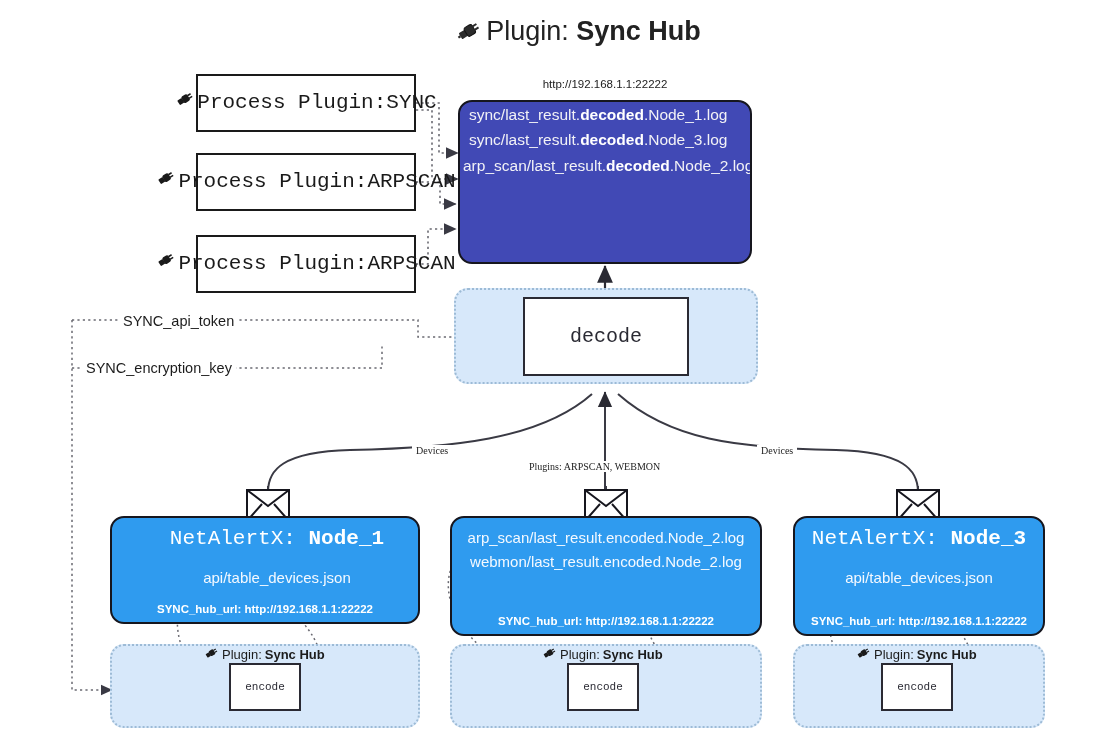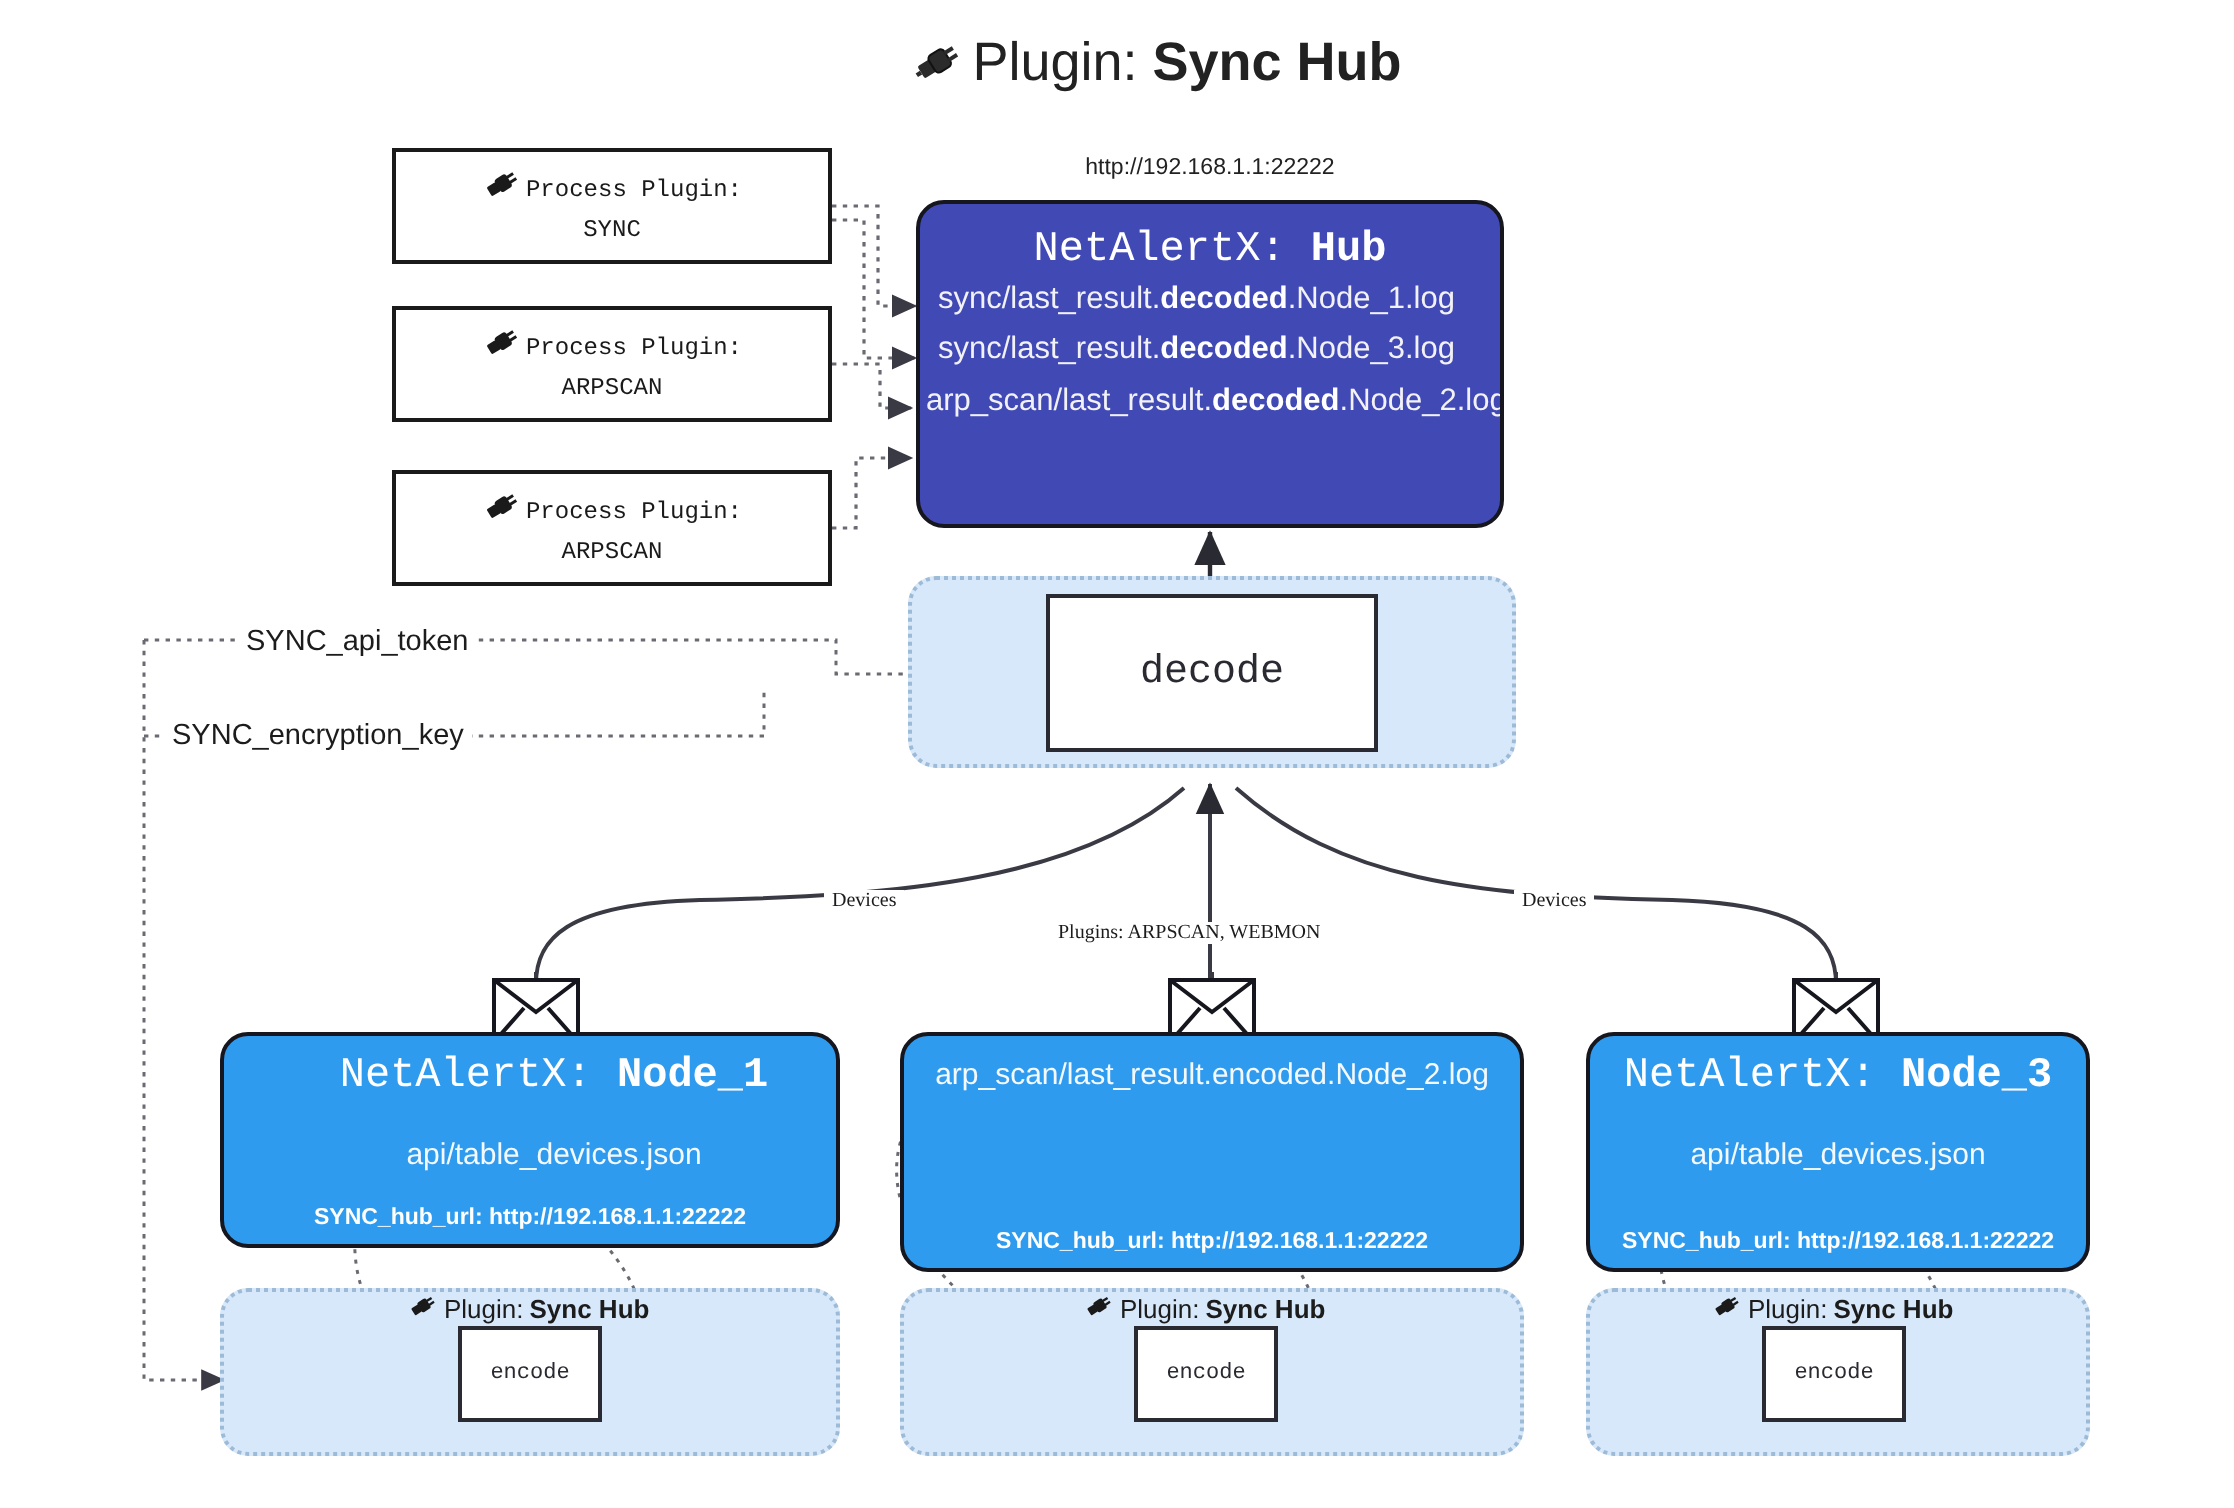--- a/index.html
+++ b/index.html
@@ -17,22 +17,22 @@
     position:absolute;left:0;top:16px;width:1117px;text-align:center;
     font-size:27px;color:#222222;white-space:nowrap;
   }
   #title .plugicon{display:inline-block;vertical-align:-3px;margin-right:4px;}
   #title .strong{font-weight:bold;}
 
   
   .procbox{
     border:2px solid #1a1a1a;background:#ffffff;
     font-family:"Liberation Mono","DejaVu Sans Mono",monospace;
-    font-size:12px;color:#1a1a1a;
-    display:flex;flex-direction:column;align-items:center;justify-content:center;
+    font-size:21px;color:#1a1a1a;
+    display:flex;flex-direction:row;align-items:center;justify-content:center;
     line-height:1.35;
   }
   .procbox .l1{display:flex;align-items:center;gap:2px;white-space:nowrap;}
   .procbox .l2{white-space:nowrap;}
 
   
   #hub{
     background:#4149b5;border:2px solid #16161e;border-radius:14px;
     color:#ffffff;overflow:hidden;
   }
@@ -208,24 +208,20 @@
         </svg>
       </span>
       <span>Process Plugin:</span>
     </div>
     <div class="l2">ARPSCAN</div>
   </div>
 
   <div id="huburl" style="left:445px;top:78px;width:280px;">http://192.168.1.1:22222</div>
 
   <div class="node" id="hub" style="left:438px;top:100px;width:294px;height:164px;">
-    <div class="hubtitle">
-      <span>NetAlertX:</span>
-      <b>Hub</b>
-    </div>
     <div class="logline">
       <span>sync/last_result.</span><b>decoded</b><span>.Node_1.log</span>
     </div>
     <div class="logline">
       <span>sync/last_result.</span><b>decoded</b><span>.Node_3.log</span>
     </div>
     <div class="logline" style="padding-left:3px;">
       <span>arp_scan/last_result.</span><b>decoded</b><span>.Node_2.log</span>
     </div>
   </div>
@@ -266,20 +262,21 @@
     <div class="ntitle">
       <span>NetAlertX:</span>
       <b>Node_1</b>
     </div>
     <div class="nline" style="margin-top:16px;">api/table_devices.json</div>
     <div class="nfoot">SYNC_hub_url: http://192.168.1.1:22222</div>
   </div>
 
   <div class="node nodebox" style="left:430px;top:516px;width:312px;height:120px;">
     <div class="nline" style="margin-top:8px;">arp_scan/last_result.encoded.Node_2.log</div>
+    <div class="nline">webmon/last_result.encoded.Node_2.log</div>
     <div class="nfoot">SYNC_hub_url: http://192.168.1.1:22222</div>
   </div>
 
   <div class="node nodebox" style="left:773px;top:516px;width:252px;height:120px;">
     <div class="ntitle">
       <span>NetAlertX:</span>
       <b>Node_3</b>
     </div>
     <div class="nline" style="margin-top:16px;">api/table_devices.json</div>
     <div class="nfoot">SYNC_hub_url: http://192.168.1.1:22222</div>

